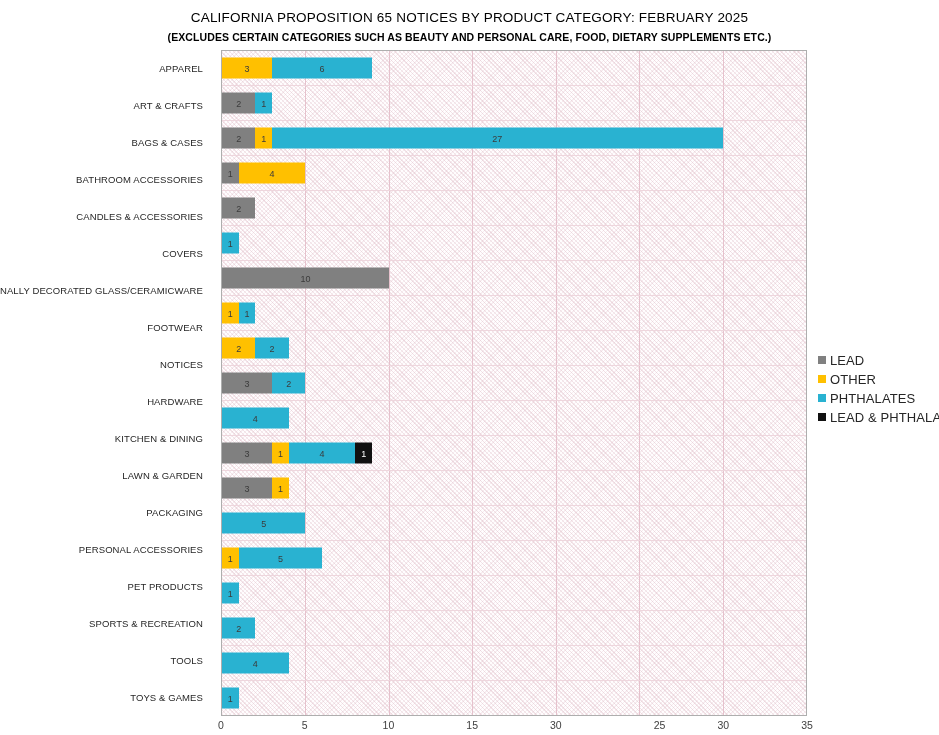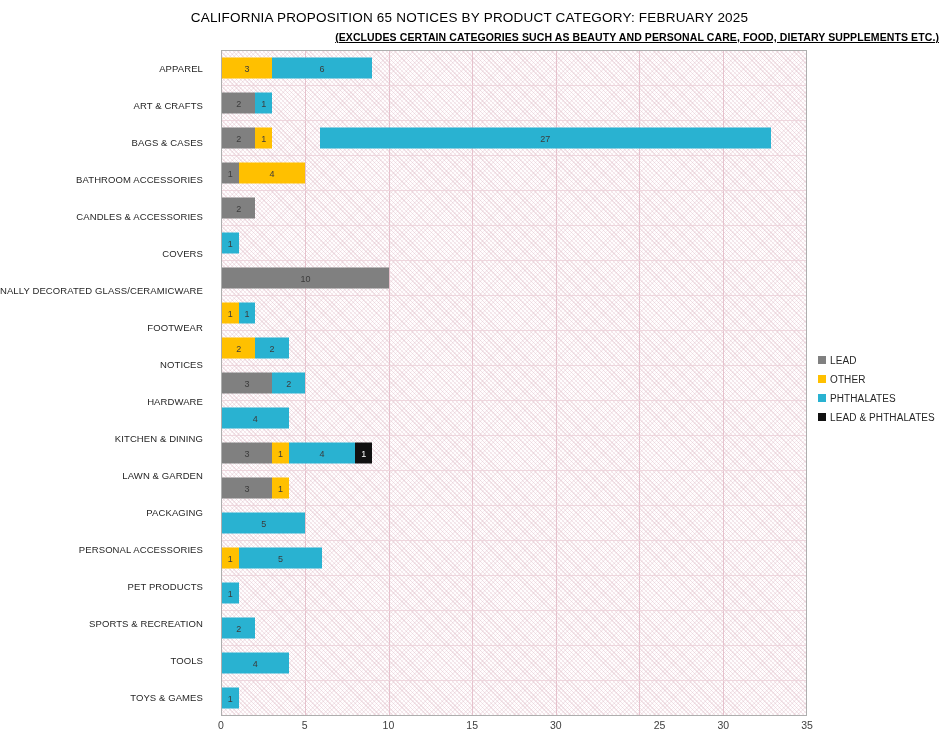--- a/index.html
+++ b/index.html
@@ -5,22 +5,22 @@
   html,body { margin:0; padding:0; background:#ffffff; }
   .figure {
     position:relative; width:939px; height:735px; background:#ffffff;
     font-family:"Liberation Sans", sans-serif; overflow:hidden;
   }
   .title {
     position:absolute; top:10px; left:0; right:0; text-align:center;
     font-size:13.5px; font-weight:normal; color:#000; letter-spacing:.2px;
   }
   .subtitle {
-    position:absolute; top:31px; left:0; right:0; text-align:right;
-    font-size:10.5px; font-weight:bold; color:#000; letter-spacing:.1px;text-decoration:underline;
+    position:absolute; top:31px; left:0; right:0; text-align:center;
+    font-size:10.5px; font-weight:bold; color:#000; letter-spacing:.1px;
   }
   .cat-labels {
     position:absolute; left:0; top:50px; width:212px; height:666px;
     display:flex; flex-direction:column;
   }
   .cat-label {
     flex:1; display:flex; align-items:center; justify-content:flex-end;
     font-size:9.5px; color:#262626; letter-spacing:.1px; white-space:nowrap;
     padding-right:9px;
   }
@@ -46,21 +46,21 @@
     height:100%; display:flex; align-items:center; justify-content:center;
     font-size:9px; color:#3b3b3b; overflow:hidden; box-sizing:border-box;
   }
   .xaxis { position:absolute; left:221px; top:719px; width:586px; height:14px; }
   .xtick {
     position:absolute; transform:translateX(-50%); font-size:10.5px; color:#404040;
   }
   .legend { position:absolute; left:818px; top:354px; }
   .legend-item { display:flex; align-items:center; height:12px; margin-bottom:7px; }
   .legend-marker { width:8px; height:8px; margin-right:4px; flex:none; }
-  .legend-label { font-size:10px; color:#262626; white-space:nowrap; letter-spacing:.1px; }
+  .legend-label { font-size:13px; color:#262626; white-space:nowrap; letter-spacing:.1px; }
 </style>
 </head>
 <body>
 
 <div class="figure">
   <div class="title">CALIFORNIA PROPOSITION 65 NOTICES BY PRODUCT CATEGORY: FEBRUARY 2025</div>
   <div class="subtitle">(EXCLUDES CERTAIN CATEGORIES SUCH AS BEAUTY AND PERSONAL CARE, FOOD, DIETARY SUPPLEMENTS ETC.)</div>
 
   <div class="cat-labels" id="cat-labels">
       <div class="cat-label">APPAREL</div>
@@ -102,21 +102,21 @@
         <div class="row">
           <div class="bar">
             <div class="seg" style="width: 5.71429%; background: rgb(128, 128, 128); color: rgb(59, 59, 59);">2</div>
             <div class="seg" style="width: 2.85714%; background: rgb(41, 178, 209); color: rgb(59, 59, 59);">1</div>
           </div>
         </div>
         <div class="row">
           <div class="bar">
             <div class="seg" style="width: 5.71429%; background: rgb(128, 128, 128); color: rgb(59, 59, 59);">2</div>
             <div class="seg" style="width: 2.85714%; background: rgb(255, 192, 0); color: rgb(59, 59, 59);">1</div>
-            <div class="seg" style="width: 77.1429%; background: rgb(41, 178, 209); color: rgb(59, 59, 59); margin-left: 48px;">27</div>
+            <div class="seg" style="width: 77.1429%; background: rgb(41, 178, 209); color: rgb(59, 59, 59);">27</div>
           </div>
         </div>
         <div class="row">
           <div class="bar">
             <div class="seg" style="width: 2.85714%; background: rgb(128, 128, 128); color: rgb(59, 59, 59);">1</div>
             <div class="seg" style="width: 11.4286%; background: rgb(255, 192, 0); color: rgb(59, 59, 59);">4</div>
           </div>
         </div>
         <div class="row">
           <div class="bar">

